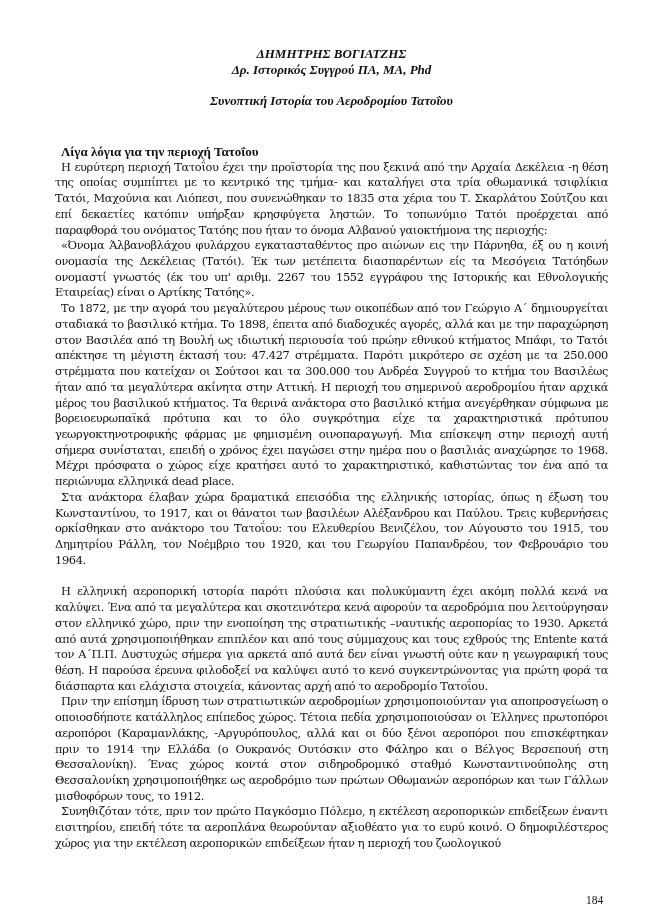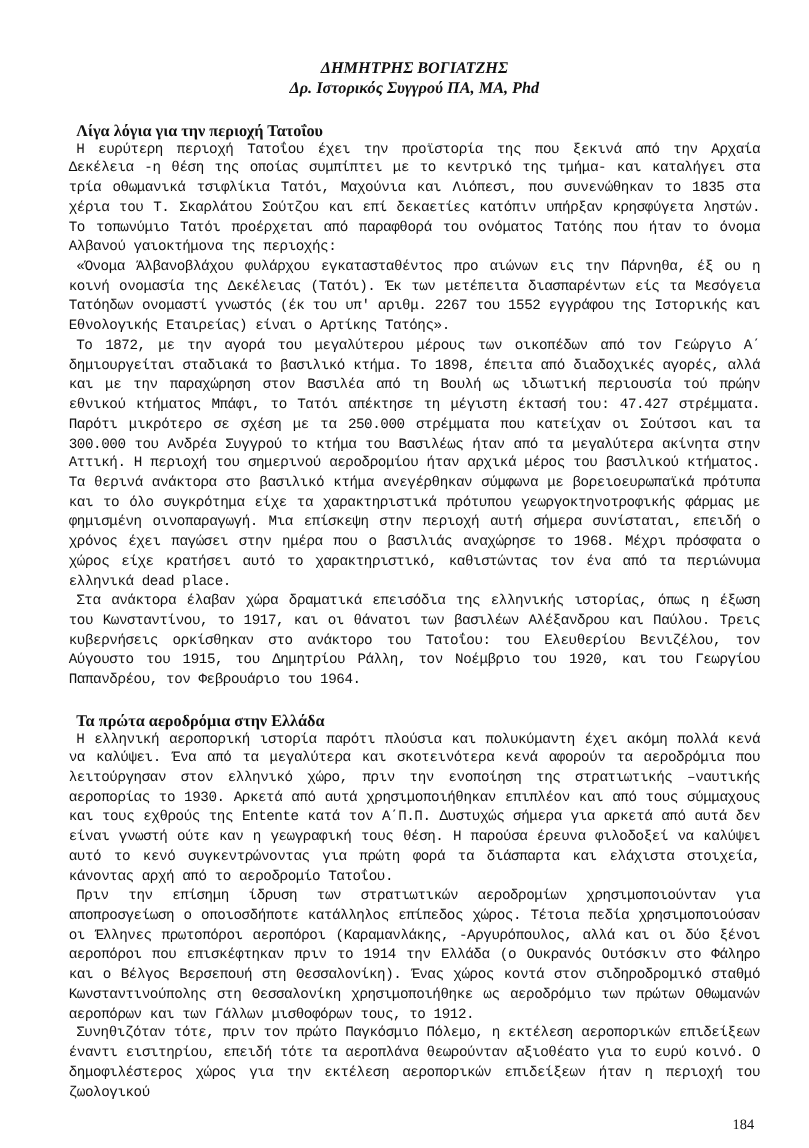--- a/index.html
+++ b/index.html
@@ -11,46 +11,46 @@
   }
   .header { text-align: center; font-weight: bold; font-family: "Liberation Serif", "DejaVu Serif", serif; font-size: 13px; font-style: italic; }
   .author { line-height: 16px; }
   .affil { line-height: 16px; }
   .title { margin-top: 15px; line-height: 16px; }
   h2 {
     margin: 0; font-size: 13px; font-weight: bold;
     font-family: "Liberation Serif", "DejaVu Serif", serif;
     line-height: 15.72px; padding-left: 6px;
   }
-  .sec1 { margin-top: 19px; }
+  .sec1 { margin-top: 35px; }
   .sec2 { margin-top: 16px; }
-  p { margin: 0; text-align: justify; text-indent: 6px; letter-spacing: -0.35px; word-spacing: 0px; font-family: Liberation Mono, monospace; }
+  p { margin: 0; text-align: justify; text-indent: 6px; letter-spacing: -0.35px; word-spacing: 0px; }
   .pagenum {
     position: absolute; left: 586px; top: 894px;
     font-family: "Liberation Serif", "DejaVu Serif", serif; font-size: 11.5px; color: #111;
   }
 </style>
 </head>
 <body>
 
 <div class="page">
   <div class="header">
     <div class="author">ΔΗΜΗΤΡΗΣ ΒΟΓΙΑΤΖΗΣ</div>
     <div class="affil">Δρ. Ιστορικός Συγγρού ΠΑ, ΜΑ, Phd</div>
+    <div class="title">Συνοπτική Ιστορία του Αεροδρομίου Τατοΐου</div>
   </div>
 
   <section class="sec1">
     <h2>Λίγα λόγια για την περιοχή Τατοΐου</h2>
     <p>Η ευρύτερη περιοχή Τατοΐου έχει την προϊστορία της που ξεκινά από την Αρχαία Δεκέλεια -η θέση της οποίας συμπίπτει με το κεντρικό της τμήμα- και καταλήγει στα τρία οθωμανικά τσιφλίκια Τατόι, Μαχούνια και Λιόπεσι, που συνενώθηκαν το 1835 στα χέρια του Τ. Σκαρλάτου Σούτζου και επί δεκαετίες κατόπιν υπήρξαν κρησφύγετα ληστών. Το τοπωνύμιο Τατόι προέρχεται από παραφθορά του ονόματος Τατόης που ήταν το όνομα  Αλβανού γαιοκτήμονα της περιοχής:</p>
     <p>«Όνομα Άλβανοβλάχου φυλάρχου εγκατασταθέντος προ αιώνων εις την Πάρνηθα, έξ ου η κοινή ονομασία της Δεκέλειας (Τατόι). Έκ των μετέπειτα διασπαρέντων είς τα Μεσόγεια Τατόηδων ονομαστί γνωστός (έκ του υπ' αριθμ. 2267 του 1552 εγγράφου της Ιστορικής και Εθνολογικής Εταιρείας) είναι ο Αρτίκης Τατόης».</p>
     <p>Το 1872, με την αγορά του μεγαλύτερου μέρους των οικοπέδων από τον Γεώργιο Α΄ δημιουργείται σταδιακά το βασιλικό κτήμα. Το 1898, έπειτα από διαδοχικές αγορές, αλλά και με την παραχώρηση στον Βασιλέα από τη Βουλή ως ιδιωτική περιουσία τού πρώην εθνικού κτήματος Μπάφι, το Τατόι απέκτησε τη μέγιστη έκτασή του: 47.427 στρέμματα. Παρότι μικρότερο σε σχέση με τα 250.000 στρέμματα που κατείχαν οι Σούτσοι και τα 300.000 του Ανδρέα Συγγρού το κτήμα του Βασιλέως ήταν από τα μεγαλύτερα ακίνητα στην Αττική. Η περιοχή του σημερινού αεροδρομίου ήταν αρχικά μέρος του βασιλικού κτήματος. Τα θερινά ανάκτορα στο βασιλικό κτήμα ανεγέρθηκαν σύμφωνα με βορειοευρωπαϊκά πρότυπα και το όλο συγκρότημα είχε τα χαρακτηριστικά πρότυπου γεωργοκτηνοτροφικής φάρμας με φημισμένη οινοπαραγωγή. Μια επίσκεψη στην περιοχή αυτή σήμερα συνίσταται, επειδή ο χρόνος έχει παγώσει στην ημέρα που ο βασιλιάς αναχώρησε το 1968. Μέχρι πρόσφατα ο χώρος είχε κρατήσει αυτό το χαρακτηριστικό, καθιστώντας τον ένα από τα περιώνυμα ελληνικά dead place.</p>
     <p>Στα ανάκτορα έλαβαν χώρα δραματικά επεισόδια της ελληνικής ιστορίας,  όπως η έξωση του Κωνσταντίνου, το 1917, και οι θάνατοι των βασιλέων Αλέξανδρου και  Παύλου. Τρεις κυβερνήσεις ορκίσθηκαν στο ανάκτορο του Τατοΐου: του Ελευθερίου Βενιζέλου, τον Αύγουστο του 1915, του Δημητρίου Ράλλη, τον Νοέμβριο του 1920, και του Γεωργίου Παπανδρέου, τον Φεβρουάριο του 1964.</p>
   </section>
 
   <section class="sec2">
-    <h2>Τα πρώτα αεροδρόμια στην Ελλάδα</h2>
     <p>Η ελληνική αεροπορική ιστορία παρότι πλούσια και πολυκύμαντη έχει ακόμη πολλά κενά να καλύψει. Ένα από τα μεγαλύτερα  και σκοτεινότερα κενά αφορούν τα αεροδρόμια που λειτούργησαν στον ελληνικό χώρο, πριν την ενοποίηση της  στρατιωτικής –ναυτικής αεροπορίας το 1930. Αρκετά από αυτά χρησιμοποιήθηκαν επιπλέον και από τους σύμμαχους και τους εχθρούς της Entente κατά τον Α΄Π.Π. Δυστυχώς σήμερα για αρκετά από αυτά δεν είναι γνωστή ούτε καν η γεωγραφική τους θέση. Η παρούσα έρευνα φιλοδοξεί  να καλύψει αυτό το κενό συγκεντρώνοντας για πρώτη φορά τα διάσπαρτα και ελάχιστα στοιχεία, κάνοντας αρχή από το αεροδρομίο Τατοΐου.</p>
     <p>Πριν την επίσημη ίδρυση των στρατιωτικών αεροδρομίων χρησιμοποιούνταν για αποπροσγείωση ο οποιοσδήποτε κατάλληλος επίπεδος χώρος. Τέτοια πεδία χρησιμοποιούσαν οι Έλληνες πρωτοπόροι αεροπόροι (Καραμανλάκης, -Αργυρόπουλος, αλλά και οι δύο ξένοι αεροπόροι που επισκέφτηκαν πριν το 1914 την Ελλάδα (ο Ουκρανός Ουτόσκιν στο Φάληρο και ο Βέλγος Βερσεπουή στη Θεσσαλονίκη). Ένας χώρος κοντά στον σιδηροδρομικό σταθμό Κωνσταντινούπολης στη Θεσσαλονίκη χρησιμοποιήθηκε ως αεροδρόμιο των πρώτων Οθωμανών αεροπόρων και των Γάλλων μισθοφόρων τους, το 1912.</p>
     <p>Συνηθιζόταν τότε, πριν τον πρώτο Παγκόσμιο Πόλεμο, η εκτέλεση αεροπορικών επιδείξεων έναντι εισιτηρίου, επειδή τότε τα αεροπλάνα θεωρούνταν αξιοθέατο για το ευρύ κοινό. Ο δημοφιλέστερος χώρος για την εκτέλεση αεροπορικών επιδείξεων  ήταν η περιοχή του ζωολογικού</p>
   </section>
 </div>
 
 <div class="pagenum">184</div>
 
 </body></html>

